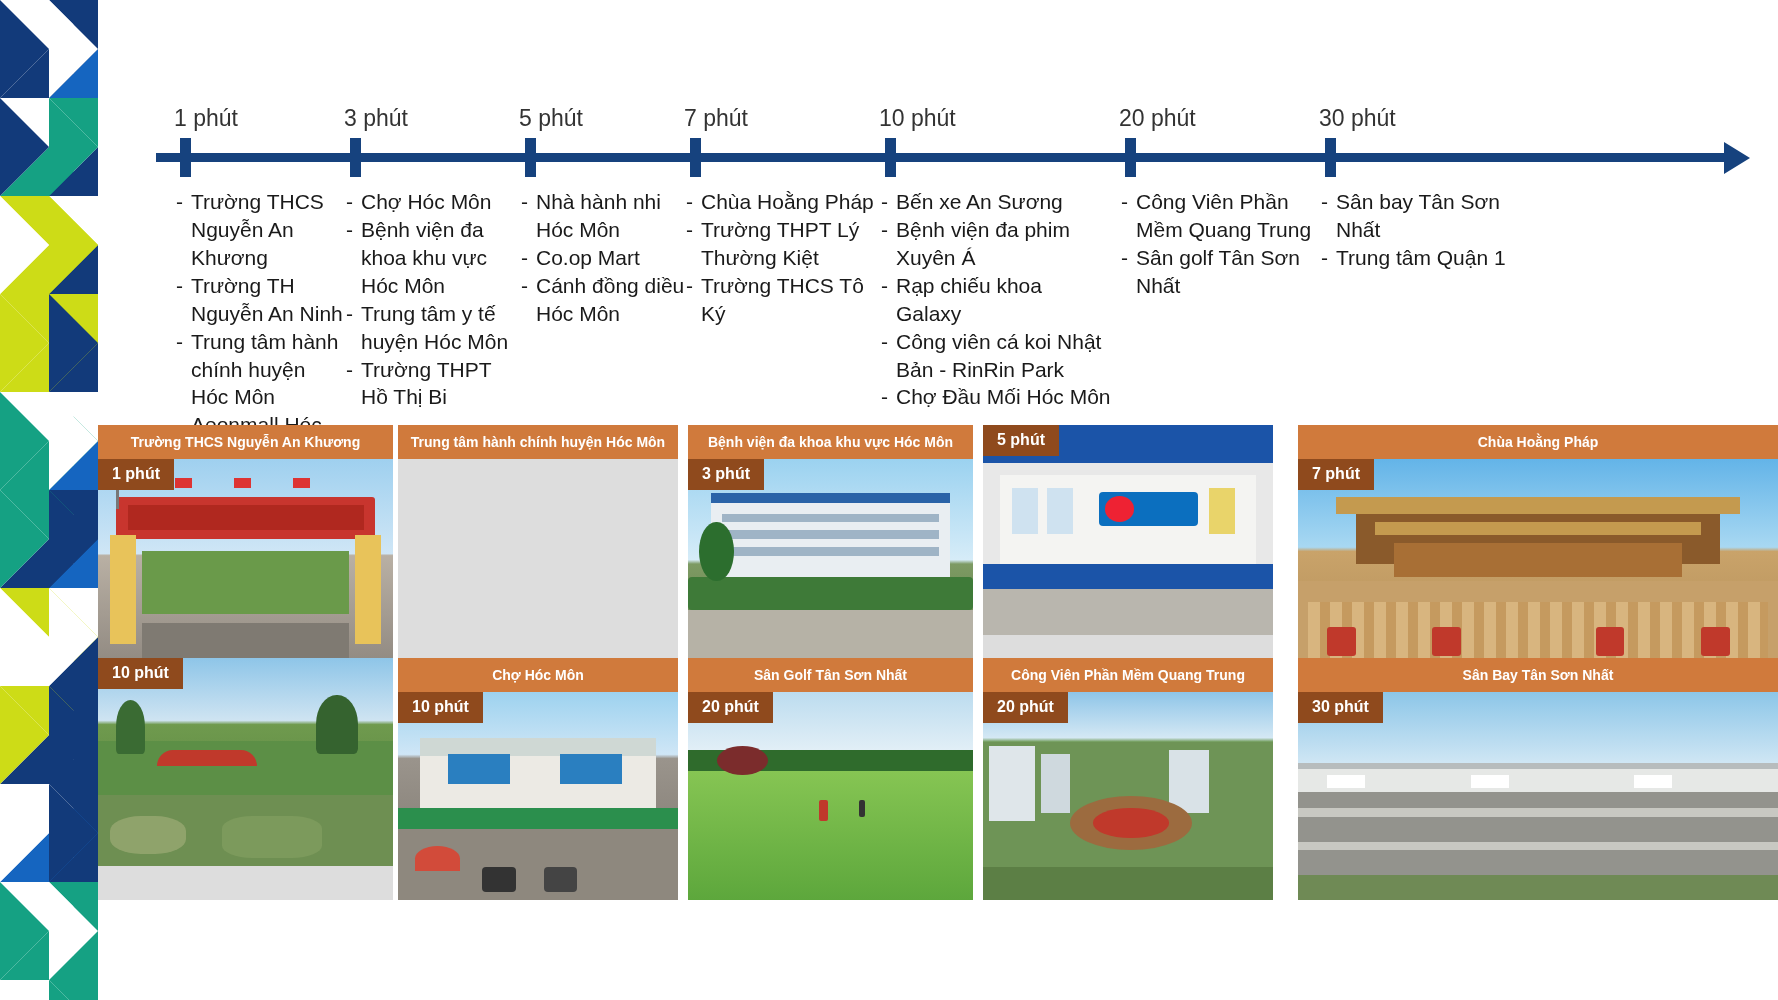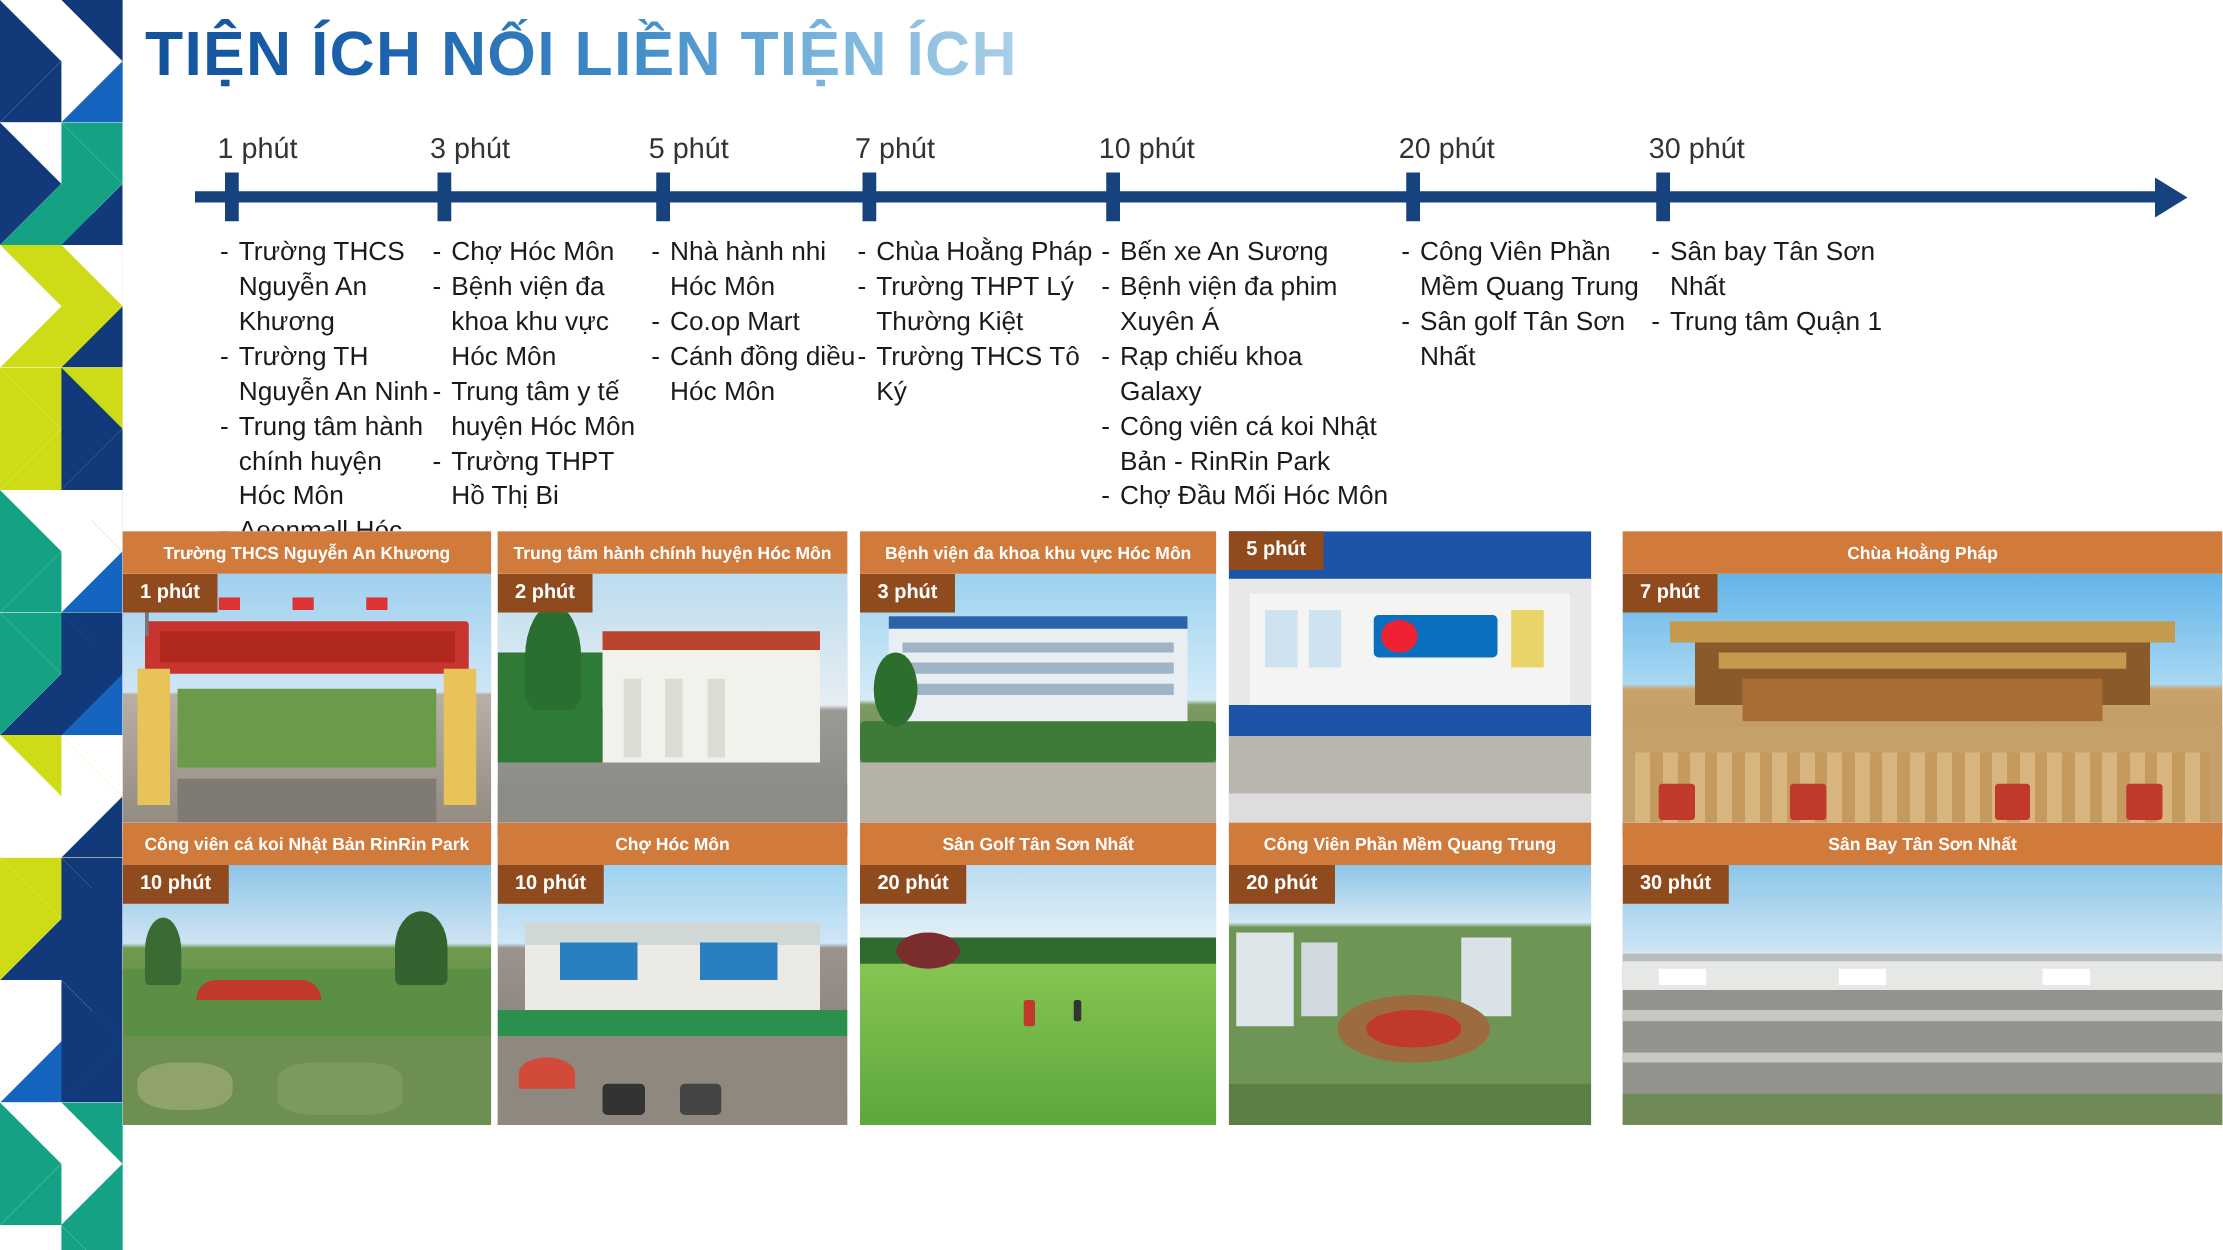--- a/index.html
+++ b/index.html
@@ -188,21 +188,20 @@
       <span class="tri w" style="color: rgb(255, 255, 255);"></span>
     </div>
     <div class="tile" style="left: 49px; top: 980px; width: 98px;">
       <span class="tri n" style="color: rgb(21, 161, 131);"></span>
       <span class="tri w" style="color: rgb(21, 161, 131);"></span>
     </div>
   </div>
 
 <div id="content">
 
-  <div id="title">TIỆN ÍCH NỐI LIỀN TIỆN ÍCH</div>
 
   <div id="timeline">
     <div id="axis"></div>
     <div id="arrowhead"></div>
     <div id="timeline-cols">
         <div class="col" style="left: 78px; width: 170px;">
           <div class="col-time">1 phút</div>
           <div class="col-list" style="width: 170px;">
             <div class="li">
               <span class="dash">-</span>
@@ -354,34 +353,20 @@
             <div style="position:absolute;left:6%;top:9%;width:6%;height:5%;background:#d33;"></div>
             <div style="position:absolute;left:26%;top:9%;width:6%;height:5%;background:#d33;"></div>
             <div style="position:absolute;left:46%;top:9%;width:6%;height:5%;background:#d33;"></div>
             <div style="position:absolute;left:66%;top:9%;width:6%;height:5%;background:#d33;"></div>
           </div>
           <div class="badge" style="background: rgb(143, 74, 29);">1 phút</div>
         </div>
       </div>
       <div class="card" style="left: 300px; width: 280px; height: 244px;">
         <div class="card-hdr" style="height: 34px; background: rgb(208, 122, 60);">Trung tâm hành chính huyện Hóc Môn</div>
-        <div class="card-photo" style="height: 210px;">
-          <div class="ph">
-            <div style="position:absolute;inset:0;background:linear-gradient(#bcdcef,#e6eef2 50%,#9a9a96 52%,#84847f)"></div>
-            <div style="position:absolute;left:30%;top:26%;width:62%;height:46%;background:#f2f1ec"></div>
-            <div style="position:absolute;left:30%;top:22%;width:62%;height:7%;background:#b9452f"></div>
-            <div style="position:absolute;left:0;top:30%;width:30%;height:42%;background:#2f7a36"></div>
-            <div style="position:absolute;left:8%;top:12%;width:16%;height:40%;background:#2a6e31;border-radius:50% 50% 20% 20%"></div>
-            <div style="position:absolute;left:36%;top:40%;width:5%;height:30%;background:#dcdbd4"></div>
-            <div style="position:absolute;left:48%;top:40%;width:5%;height:30%;background:#dcdbd4"></div>
-            <div style="position:absolute;left:60%;top:40%;width:5%;height:30%;background:#dcdbd4"></div>
-            <div style="position:absolute;left:0;bottom:0;width:100%;height:20%;background:#8c8b86"></div>
-          </div>
-          <div class="badge" style="background: rgb(143, 74, 29);">2 phút</div>
-        </div>
       </div>
       <div class="card" style="left: 590px; width: 285px; height: 244px;">
         <div class="card-hdr" style="height: 34px; background: rgb(208, 122, 60);">Bệnh viện đa khoa khu vực Hóc Môn</div>
         <div class="card-photo" style="height: 210px;">
           <div class="ph">
             <div style="position:absolute;inset:0;background:linear-gradient(#9bd2f0,#d6ecf8 48%,#7d9a63 50%,#5c7a44)"></div>
             <div style="position:absolute;left:8%;top:16%;width:84%;height:42%;background:#e9eef2"></div>
             <div style="position:absolute;left:8%;top:16%;width:84%;height:5%;background:#2a63a8"></div>
             <div style="position:absolute;left:12%;top:26%;width:76%;height:4%;background:#9fb4c6"></div>
             <div style="position:absolute;left:12%;top:34%;width:76%;height:4%;background:#9fb4c6"></div>
@@ -425,21 +410,20 @@
             <div style="position:absolute;left:28%;bottom:6%;width:6%;height:14%;background:#c0392b;border-radius:3px"></div>
             <div style="position:absolute;left:62%;bottom:6%;width:6%;height:14%;background:#c0392b;border-radius:3px"></div>
             <div style="position:absolute;left:84%;bottom:6%;width:6%;height:14%;background:#c0392b;border-radius:3px"></div>
           </div>
           <div class="badge" style="background: rgb(143, 74, 29);">7 phút</div>
         </div>
       </div>
     </div>
   <div class="cardrow" id="row2" style="top: 658px; height: 242px;">
       <div class="card" style="left: 0px; width: 295px; height: 242px;">
-        <div class="card-hdr" style="height: 34px; background: rgb(208, 122, 60);">Công viên cá koi Nhật Bản RinRin Park</div>
         <div class="card-photo" style="height: 208px;">
           <div class="ph">
             <div style="position:absolute;inset:0;background:linear-gradient(#8ec5e8,#cfe4f2 30%,#6f9a4e 32%,#4f7a38)"></div>
             <div style="position:absolute;left:0;top:40%;width:100%;height:28%;background:#5c8f46"></div>
             <div style="position:absolute;left:20%;top:44%;width:34%;height:8%;background:#c0392b;border-radius:40px 40px 0 0"></div>
             <div style="position:absolute;left:0;bottom:0;width:100%;height:34%;background:#6e8f52"></div>
             <div style="position:absolute;left:4%;bottom:6%;width:26%;height:18%;background:#8fa36b;border-radius:40%"></div>
             <div style="position:absolute;left:42%;bottom:4%;width:34%;height:20%;background:#7c9a5c;border-radius:30%"></div>
             <div style="position:absolute;left:6%;top:20%;width:10%;height:26%;background:#3a6b33;border-radius:50% 50% 10% 10%"></div>
             <div style="position:absolute;left:74%;top:18%;width:14%;height:28%;background:#35632f;border-radius:50% 50% 10% 10%"></div>

